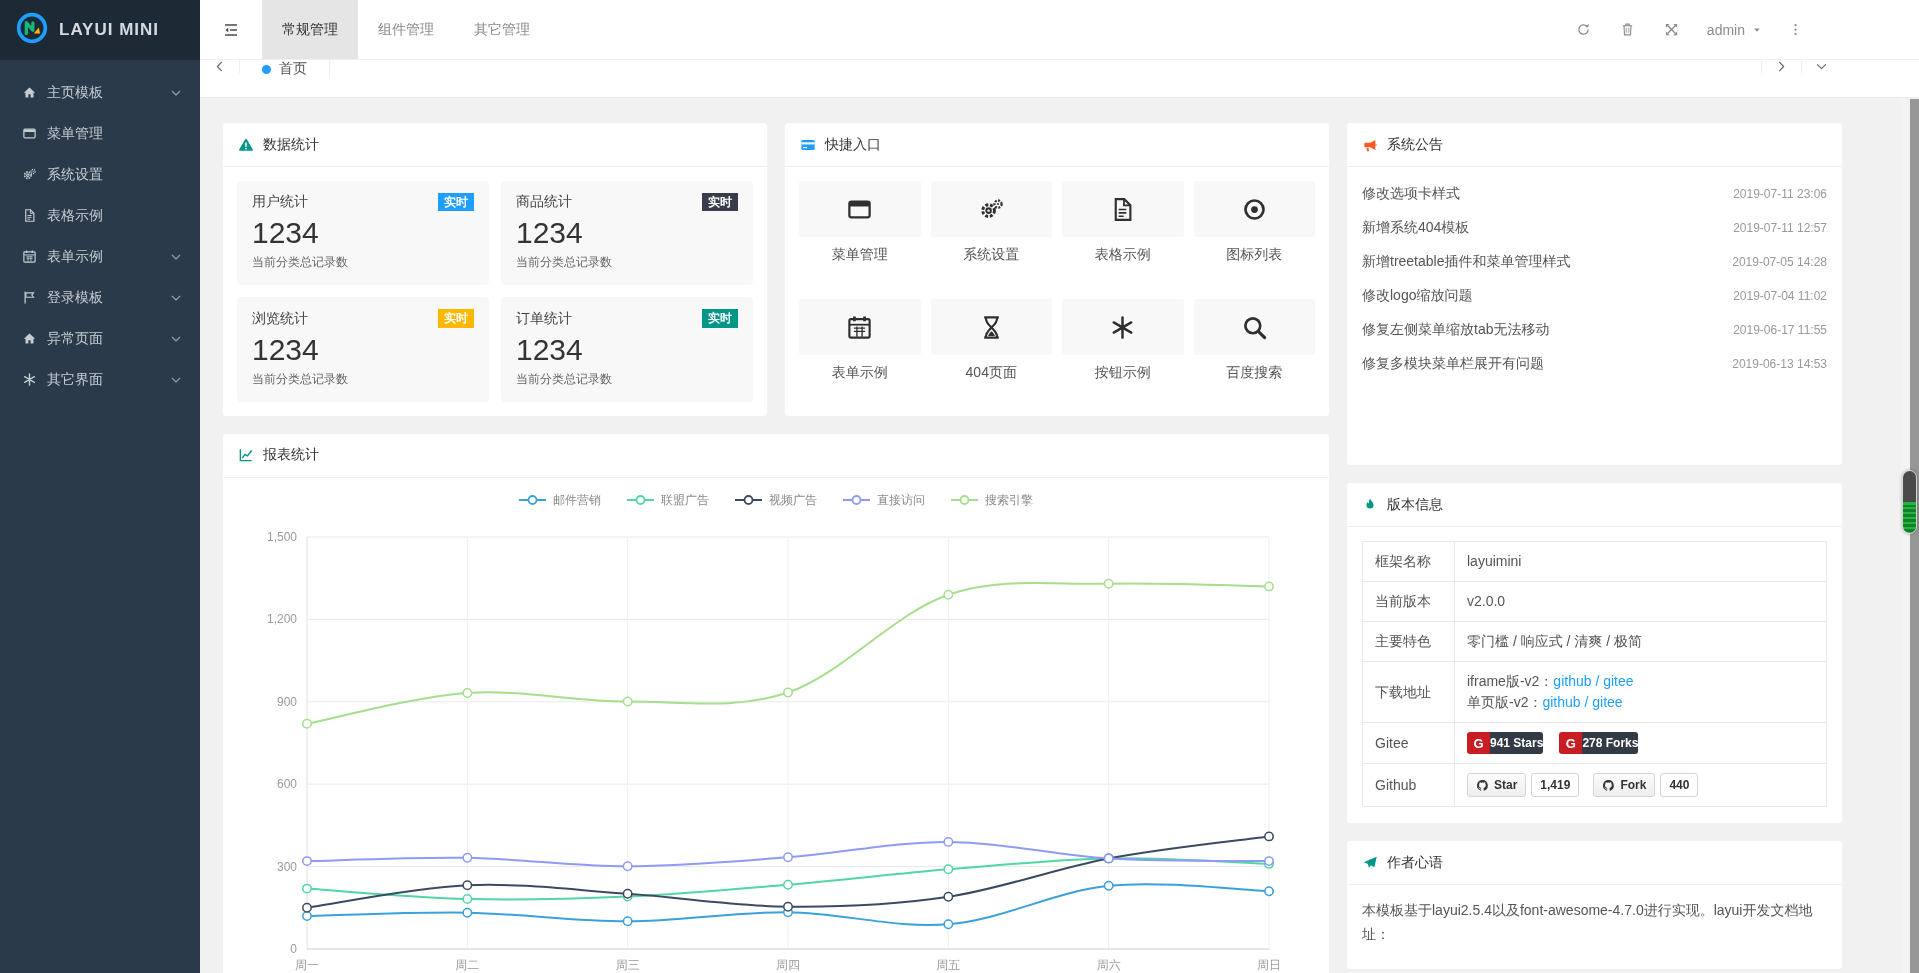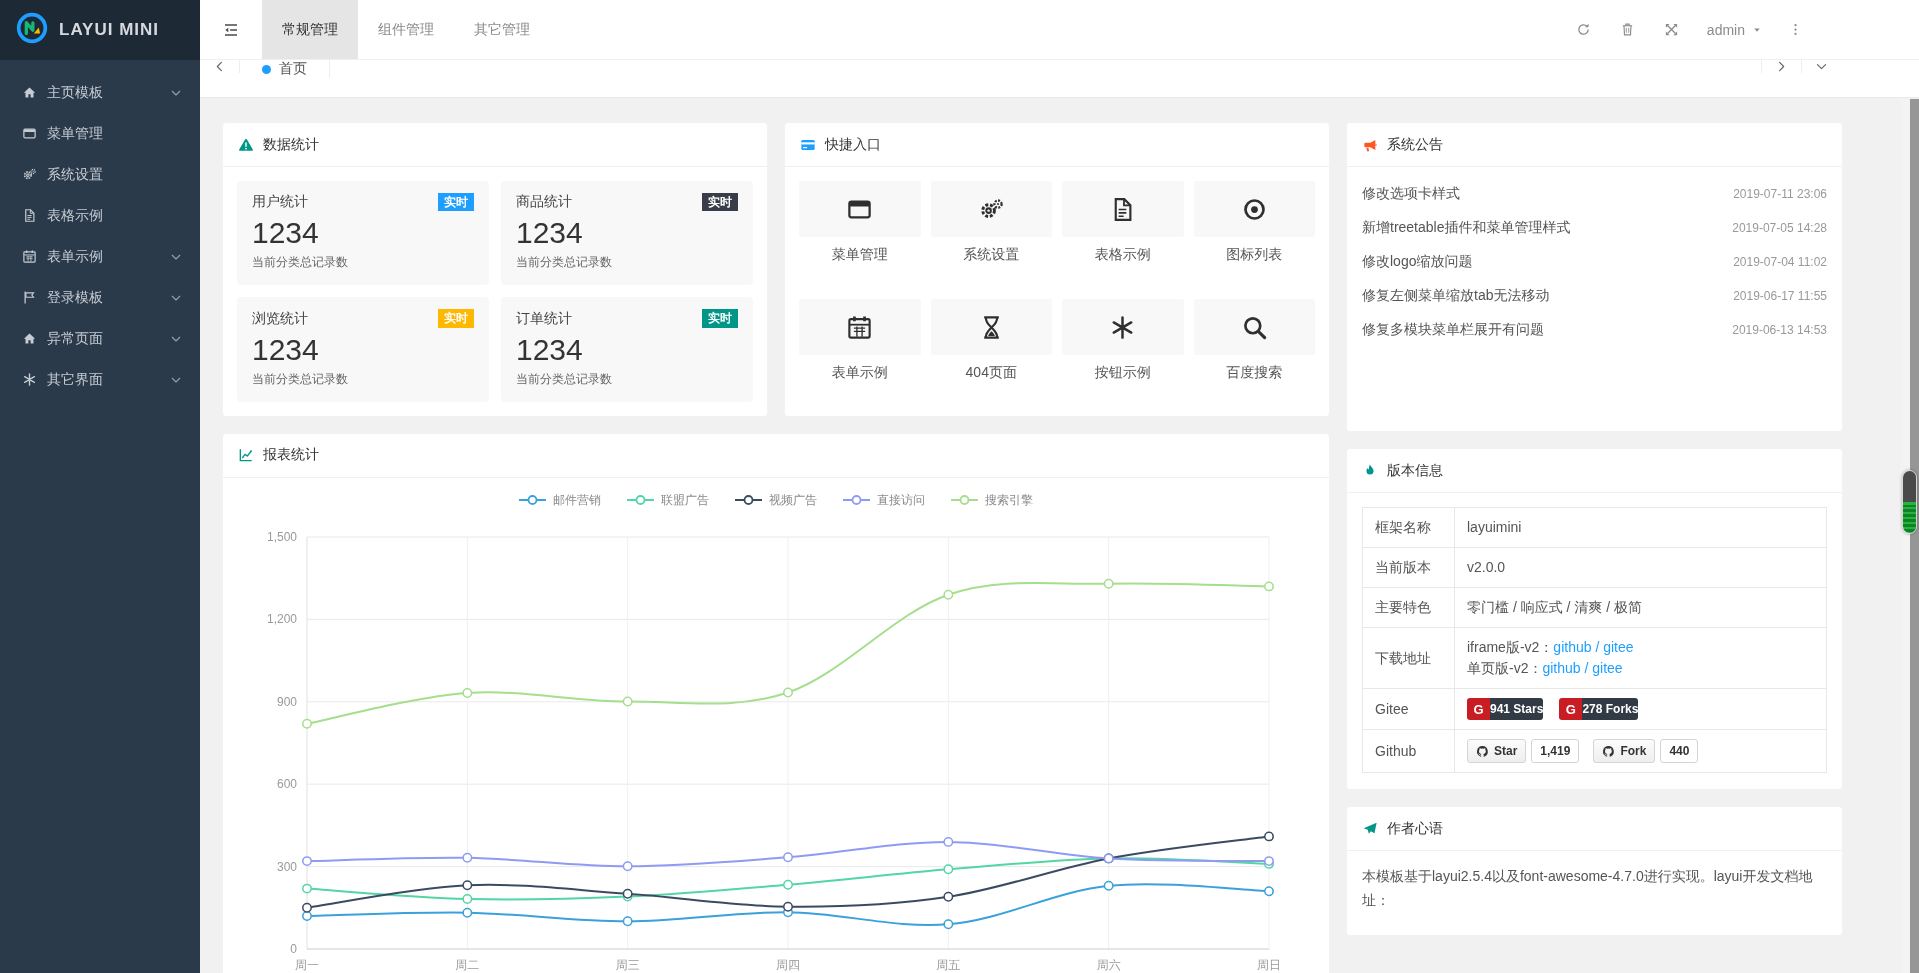--- a/index.html
+++ b/index.html
@@ -586,20 +586,24 @@
                 </svg>
               </span>
             <span>系统公告</span>
           </div>
           <div class="notice-list" id="notice-list">
               <div class="n-row">
                 <span class="n-title">修改选项卡样式</span>
                 <span class="n-date">2019-07-11 23:06</span>
               </div>
               <div class="n-row">
+                <span class="n-title">新增系统404模板</span>
+                <span class="n-date">2019-07-11 12:57</span>
+              </div>
+              <div class="n-row">
                 <span class="n-title">新增treetable插件和菜单管理样式</span>
                 <span class="n-date">2019-07-05 14:28</span>
               </div>
               <div class="n-row">
                 <span class="n-title">修改logo缩放问题</span>
                 <span class="n-date">2019-07-04 11:02</span>
               </div>
               <div class="n-row">
                 <span class="n-title">修复左侧菜单缩放tab无法移动</span>
                 <span class="n-date">2019-06-17 11:55</span>

